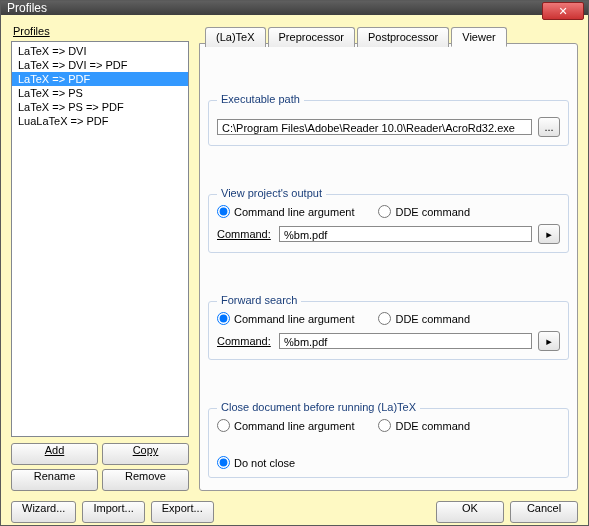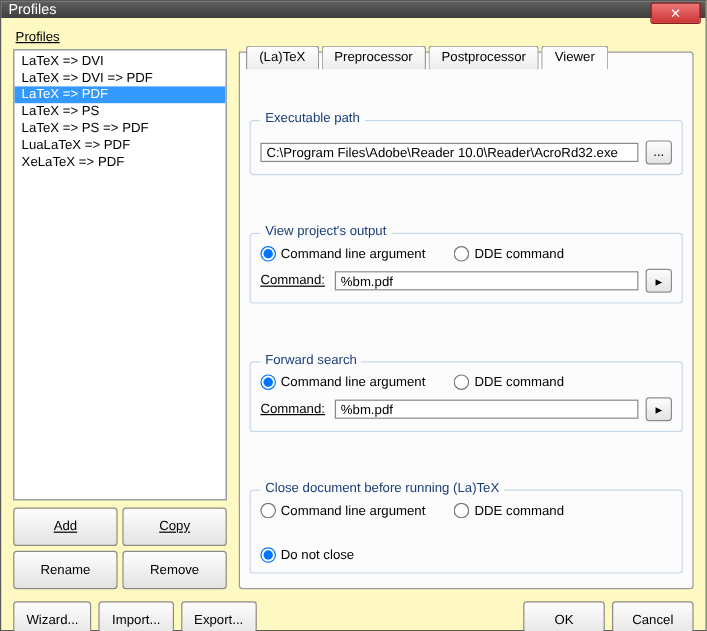--- a/index.html
+++ b/index.html
@@ -9,24 +9,24 @@
 .titlebar .title { flex: 1; font-size: 12px; }
 .close-btn { width: 42px; height: 18px; background: linear-gradient(#e77,#c33); border: 1px solid #8a1f1f; border-radius: 2px; color: #fff; display:flex; align-items:center; justify-content:center; position:absolute; right:4px; top:1px; font-size:11px; }
 .body { flex: 1; padding: 8px 10px 8px 10px; display: flex; flex-direction: column; }
 .cols { flex: 1; display: flex; gap: 10px; }
 .left { width: 178px; display: flex; flex-direction: column; }
 .left-label { margin: 2px 0 4px 2px; text-decoration: underline; }
 .listbox { flex: 1; background: #fff; border: 1px solid #828790; padding: 2px 0; overflow: auto; }
 .listitem { padding: 1px 6px; white-space: nowrap; }
 .listitem.selected { background: #3399ff; color: #fff; }
 .left-btns { display: grid; grid-template-columns: 1fr 1fr; gap: 4px; margin-top: 6px; }
-.btn { height: 32px; background: linear-gradient(#fdfdfd,#e3e3e3); border: 1px solid #8a8a8a; border-radius: 3px; display: flex; align-items: center; justify-content: center; cursor: default; padding: 0 10px; }
+.btn { height: 22px; background: linear-gradient(#fdfdfd,#e3e3e3); border: 1px solid #8a8a8a; border-radius: 3px; display: flex; justify-content: center; cursor: default; padding: 0 10px; }
 .right { flex: 1; display:flex; flex-direction:column; }
 .tabs { display: flex; gap: 0; margin-left: 6px; }
-.tab { padding: 3px 10px; border: 1px solid #9a9a9a; border-bottom: none; background: linear-gradient(#fefefe,#ececec); border-radius: 3px 3px 0 0; margin-right: 2px; position: relative; top: 15px; }
+.tab { padding: 3px 10px; border: 1px solid #9a9a9a; border-bottom: none; background: linear-gradient(#fefefe,#ececec); border-radius: 3px 3px 0 0; margin-right: 2px; position: relative; top: 4px; }
 .tab.active { background: #fcfcfc; z-index: 2; border-bottom: 1px solid #fcfcfc; }
 .tabpanel { flex:1; border: 1px solid #9a9a9a; background: #fcfcfc; border-radius: 0 3px 3px 3px; padding: 8px 8px; overflow:auto; }
 .group { border: 1px solid #c9d6e8; border-radius: 3px; padding: 10px 8px 8px 8px; margin-bottom: 14px; position: relative; margin-top: 48px; }
 .group.small-gap { margin-bottom: 10px; }
 .group-label { position: absolute; top: -8px; left: 8px; background: #fcfcfc; padding: 0 4px; color: #1a3e7a; }
 .row { display: flex; align-items: center; gap: 6px; margin-top: 6px; }
 .textfield { flex: 1; height: 16px; border: 1px solid #8a8a8a; background: #fff; padding: 2px 4px; overflow:hidden; white-space:nowrap; }
 .smallbtn { width: 22px; height: 20px; background: linear-gradient(#fdfdfd,#e3e3e3); border: 1px solid #8a8a8a; border-radius: 3px; display:flex; align-items:center; justify-content:center; }
 .radio-row { display: flex; align-items: center; gap: 24px; flex-wrap: wrap; }
 .radio { display: flex; align-items: center; gap: 4px; }
@@ -49,21 +49,20 @@
     <div class="cols">
       <div class="left">
         <div class="left-label">Profiles</div>
         <div class="listbox" id="profile-list">
             <div class="listitem">LaTeX =&gt; DVI</div>
             <div class="listitem">LaTeX =&gt; DVI =&gt; PDF</div>
             <div class="listitem selected">LaTeX =&gt; PDF</div>
             <div class="listitem">LaTeX =&gt; PS</div>
             <div class="listitem">LaTeX =&gt; PS =&gt; PDF</div>
             <div class="listitem">LuaLaTeX =&gt; PDF</div>
-            <div class="listitem">XeLaTeX =&gt; PDF</div>
           </div>
         <div class="left-btns">
           <div class="btn">
               <span style="text-decoration:underline">Add</span>
             </div>
           <div class="btn">
               <span style="text-decoration:underline">Copy</span>
             </div>
           <div class="btn">
               <span>Rename</span>

